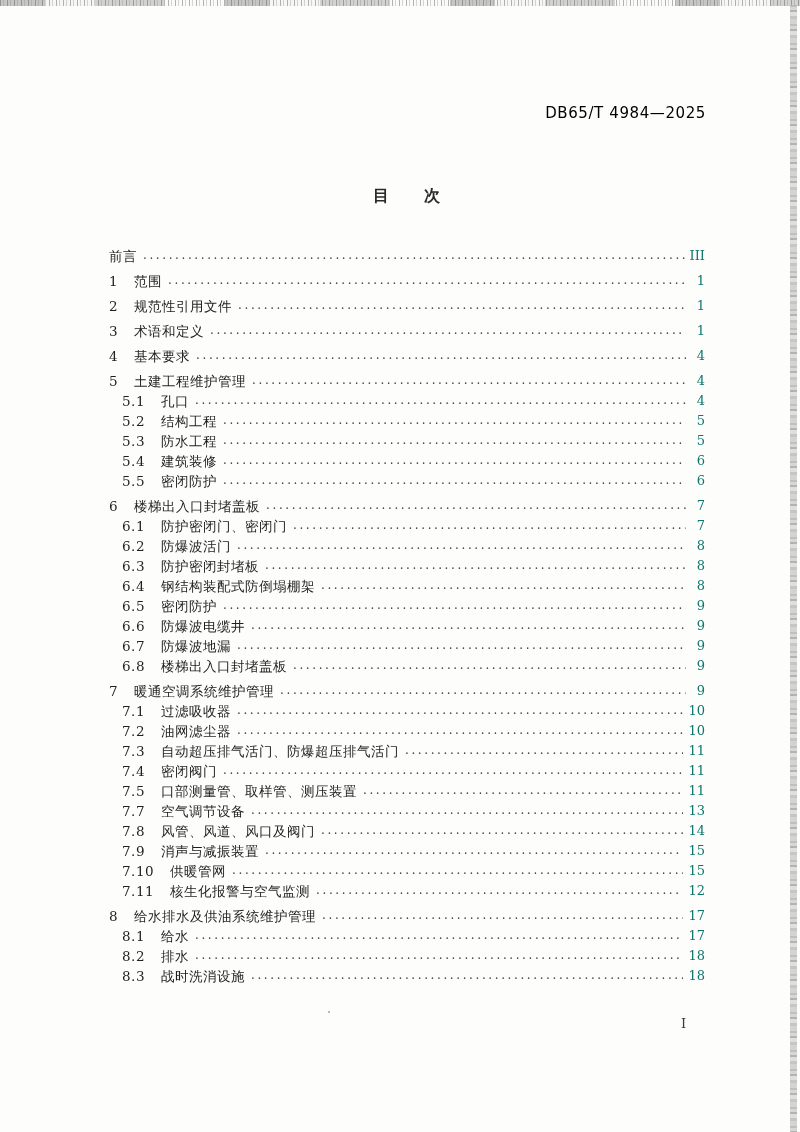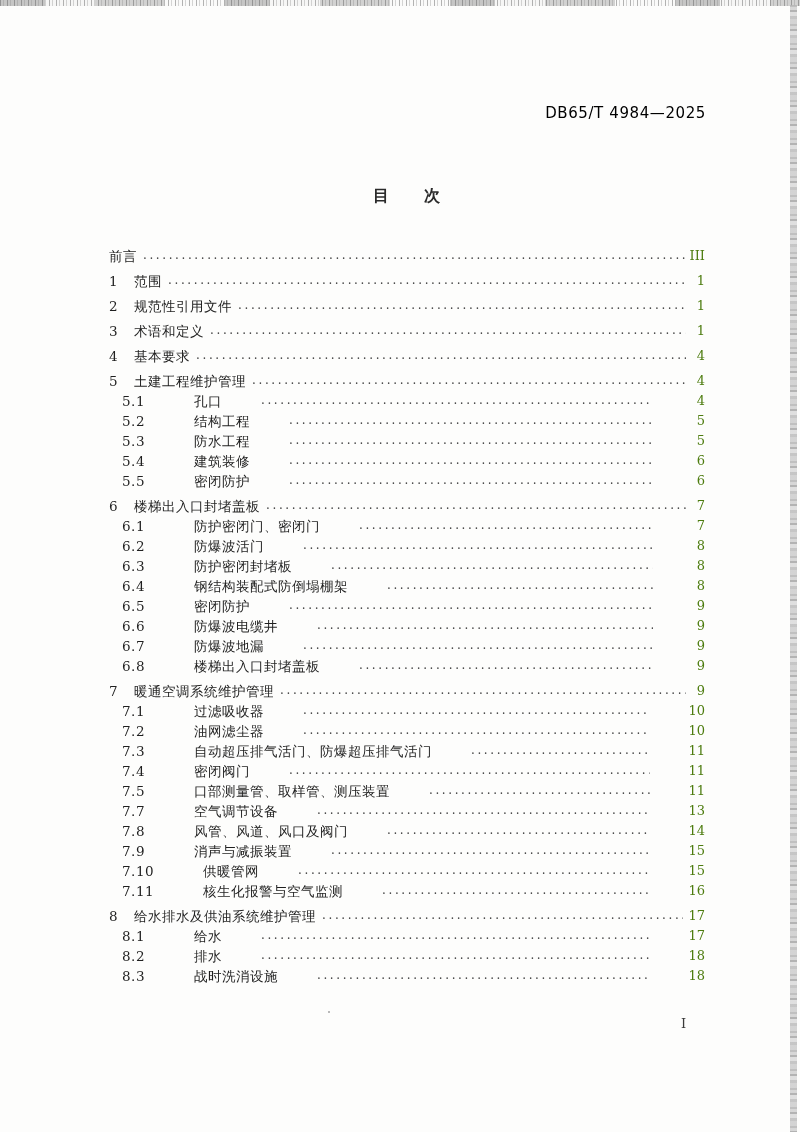--- a/index.html
+++ b/index.html
@@ -86,21 +86,21 @@
     height: 20px;
     white-space: nowrap;
   }
   .toc-row.level0, .toc-row.level1 { margin-top: 5px; }
   .toc-row:first-child { margin-top: 0; }
   .toc-row .num {
     flex: 0 0 auto;
     margin-right: 16px;
     letter-spacing: 0.5px;
   }
-  .toc-row.level2 { padding-left: 13px; gap: 33px; }
+  .toc-row.level2 { padding-left: 13px; }
   .toc-row .label {
     flex: 0 0 auto;
     letter-spacing: 0.5px;
   }
   .toc-row .dots {
     flex: 1 1 auto;
     overflow: hidden;
     white-space: nowrap;
     margin: 0 5px 0 6px;
     color: #454545;
@@ -108,21 +108,21 @@
     font-size: 12px;
   }
   .toc-row .dots::after {
     content: "........................................................................................................................................................................";
   }
   .toc-row .pg {
     flex: 0 0 auto;
     min-width: 14px;
     text-align: right;
     font-size: 13px;
-    color: #4d7c0f;
+    color: #0f766e;
   }
   
   .page-number {
     position: absolute;
     top: 1016px;
     left: 681px;
     font-size: 13px;
     color: #3a3a3a;
     letter-spacing: 1px;
   }
@@ -316,21 +316,21 @@
       <div class="toc-row level2">
         <span class="num">7.10</span>
         <span class="label">供暖管网</span>
         <span class="dots"></span>
         <span class="pg">15</span>
       </div>
       <div class="toc-row level2">
         <span class="num">7.11</span>
         <span class="label">核生化报警与空气监测</span>
         <span class="dots"></span>
-        <span class="pg">16</span>
+        <span class="pg">12</span>
       </div>
       <div class="toc-row level1">
         <span class="num">8</span>
         <span class="label">给水排水及供油系统维护管理</span>
         <span class="dots"></span>
         <span class="pg">17</span>
       </div>
       <div class="toc-row level2">
         <span class="num">8.1</span>
         <span class="label">给水</span>

